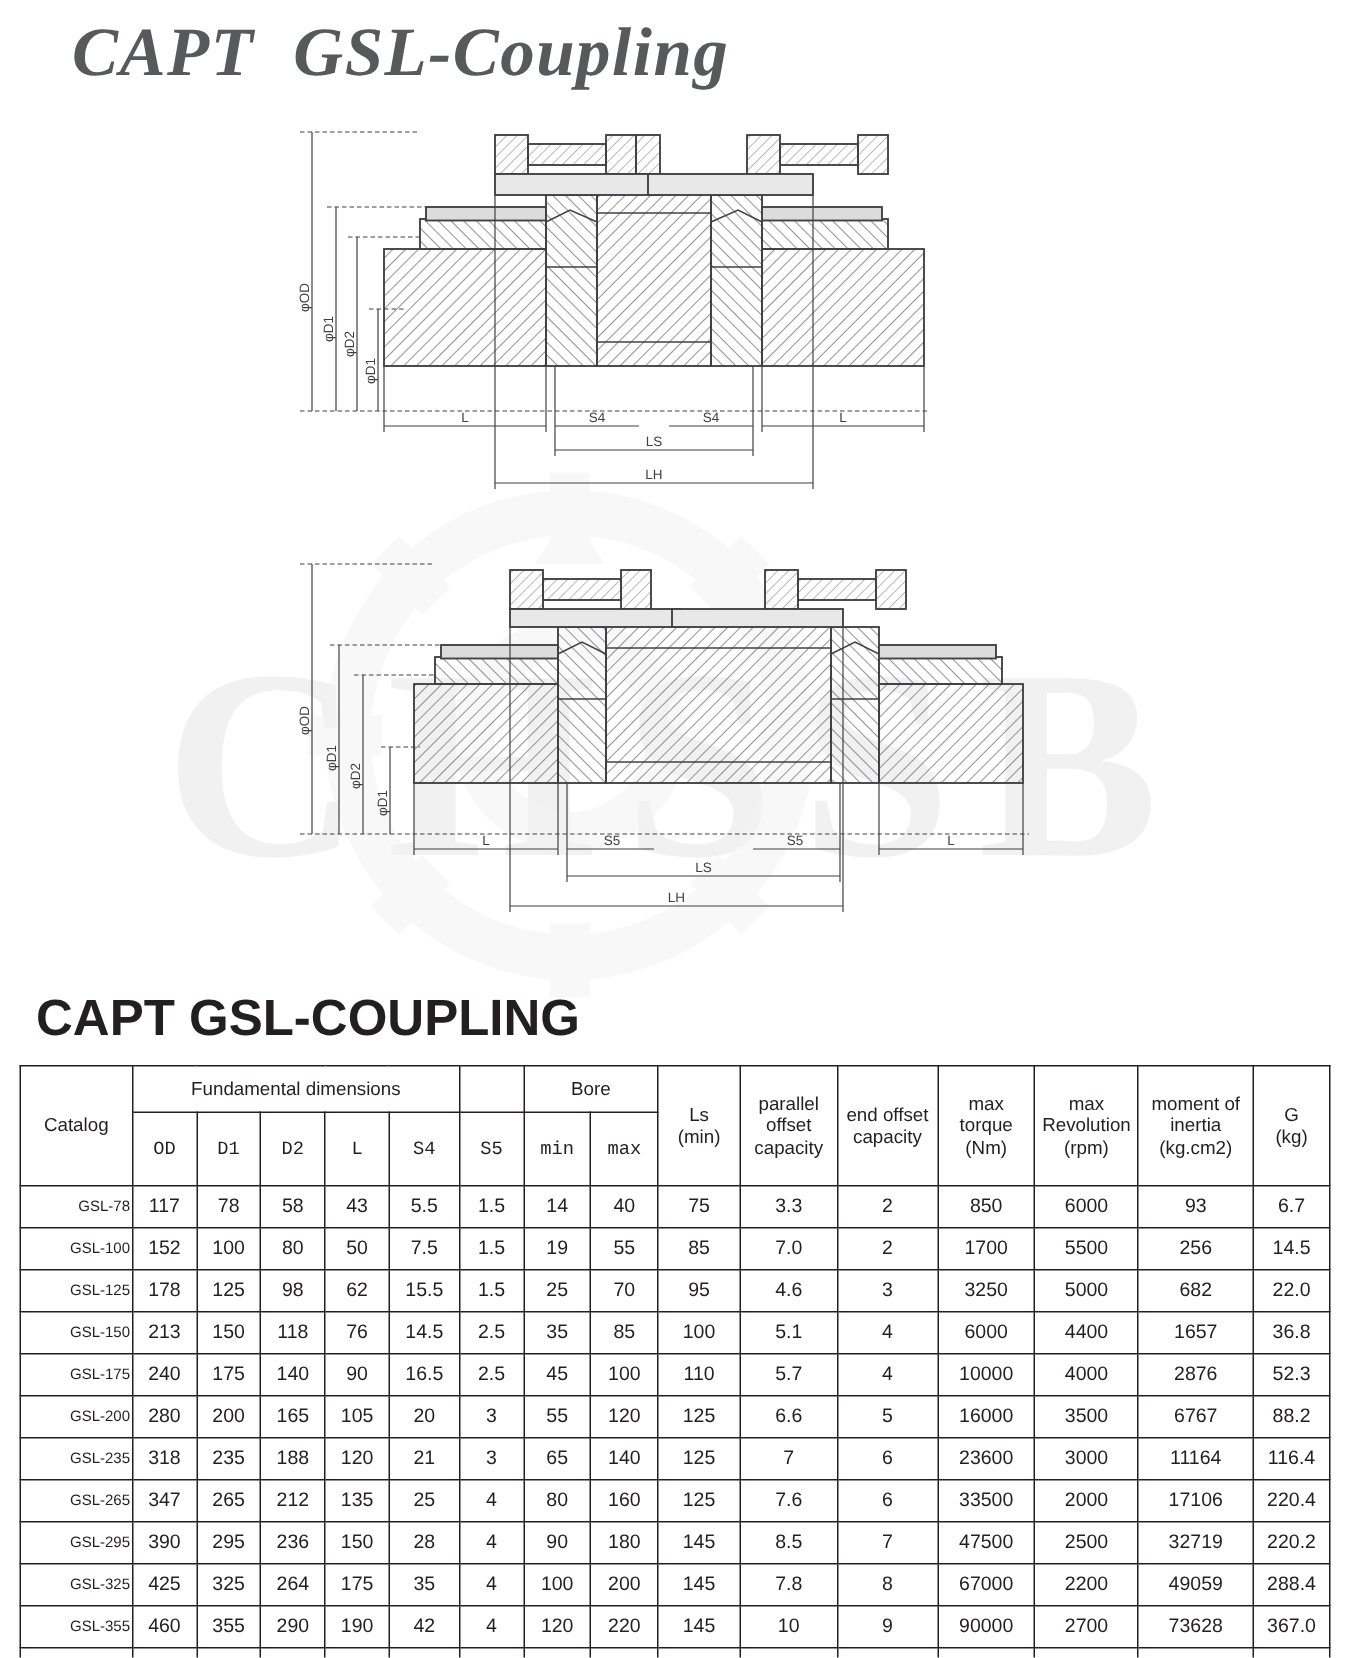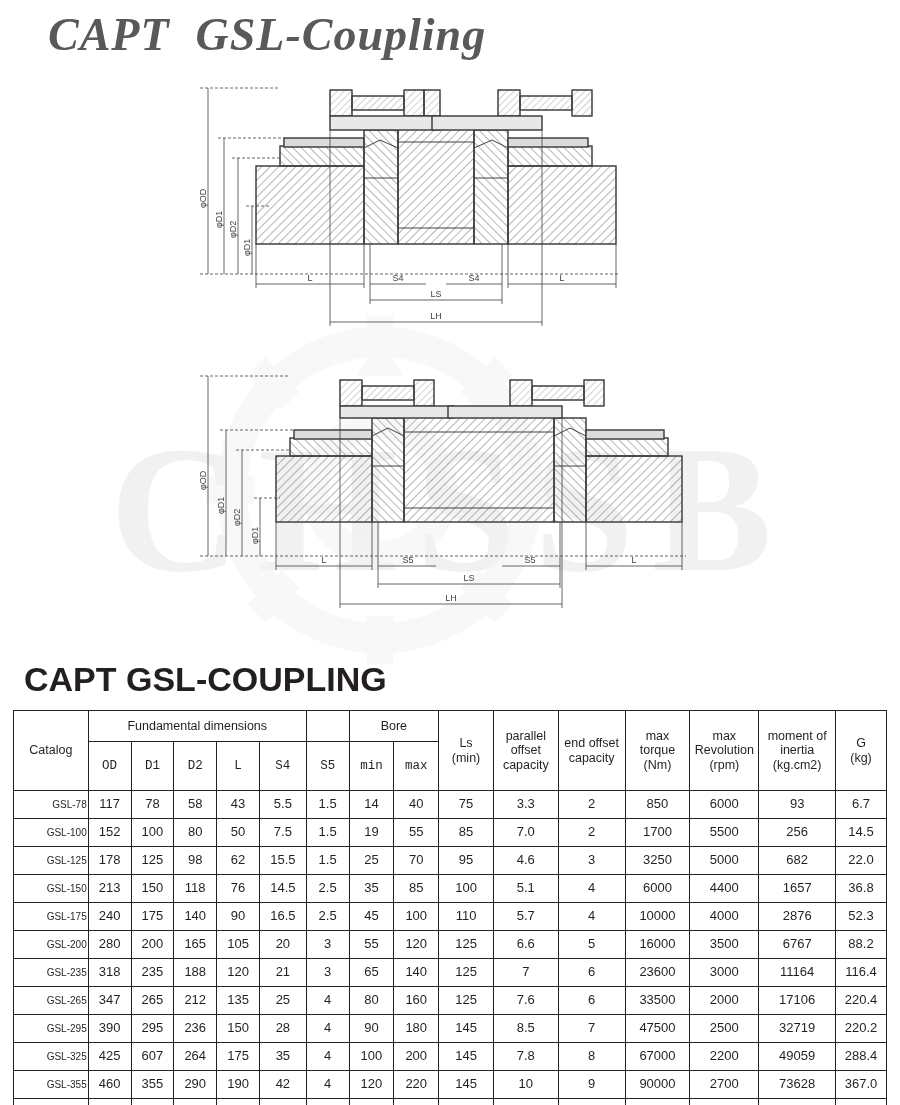--- a/index.html
+++ b/index.html
@@ -545,21 +545,21 @@
           <td>8.5</td>
           <td>7</td>
           <td>47500</td>
           <td>2500</td>
           <td>32719</td>
           <td>220.2</td>
         </tr>
         <tr>
           <td class="catalog">GSL-325</td>
           <td>425</td>
-          <td>607</td>
+          <td>325</td>
           <td>264</td>
           <td>175</td>
           <td>35</td>
           <td>4</td>
           <td>100</td>
           <td>200</td>
           <td>145</td>
           <td>7.8</td>
           <td>8</td>
           <td>67000</td>

